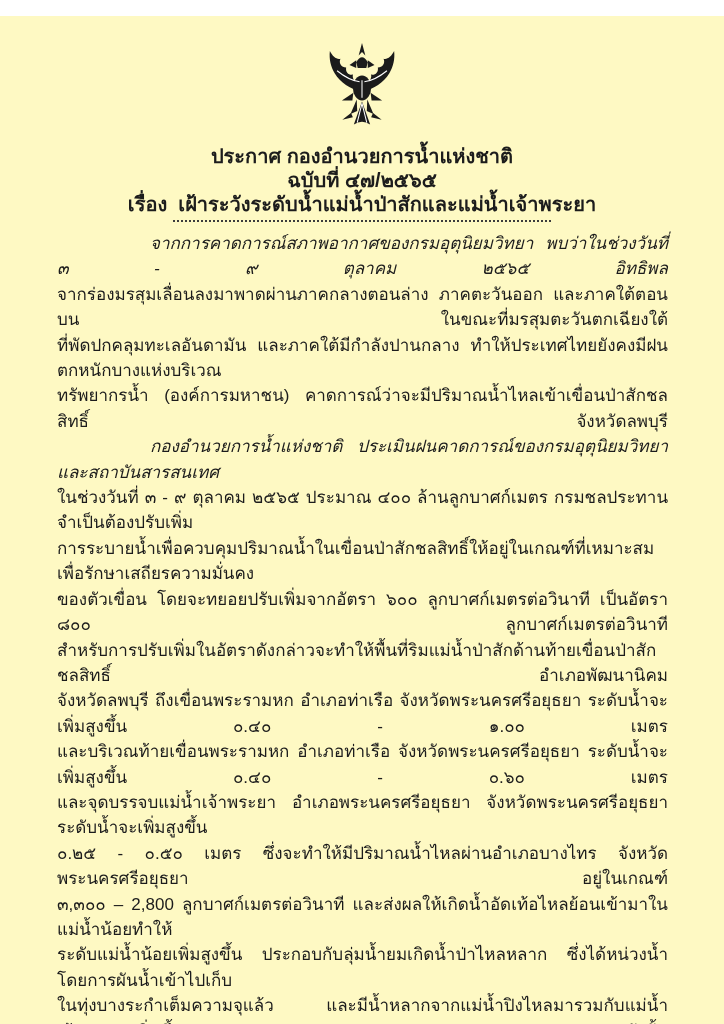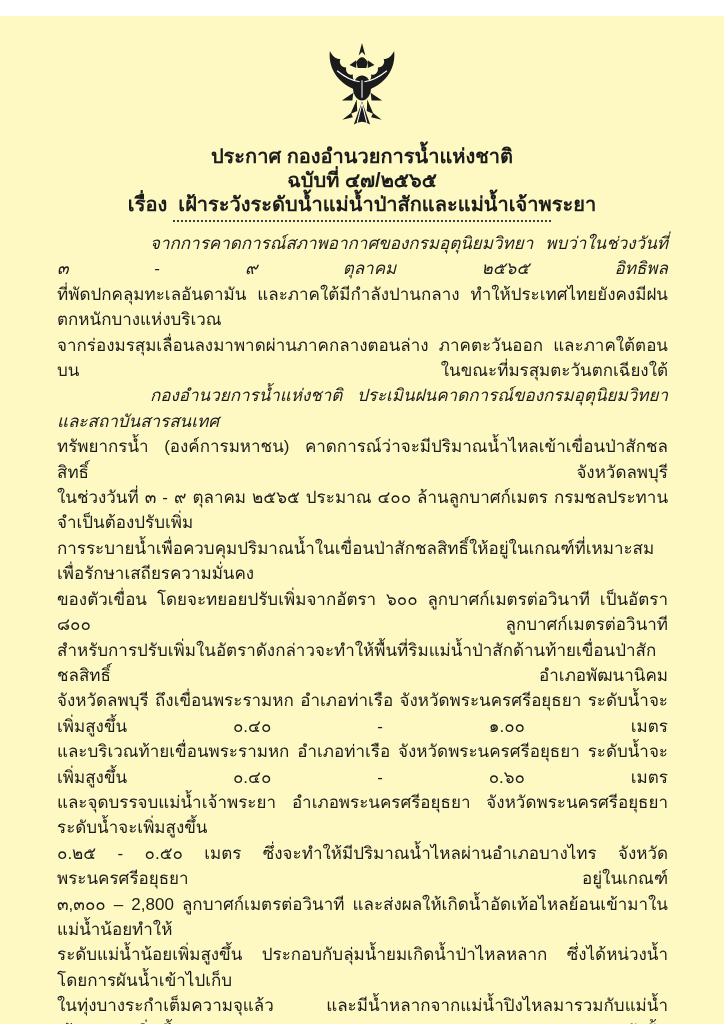--- a/index.html
+++ b/index.html
@@ -97,26 +97,26 @@
     <div class="title-line">ประกาศ กองอำนวยการน้ำแห่งชาติ</div>
     <div class="title-line">ฉบับที่ ๔๗/๒๕๖๕</div>
     <div class="title-line">เรื่อง  เฝ้าระวังระดับน้ำแม่น้ำป่าสักและแม่น้ำเจ้าพระยา</div>
   </div>
 
   <div class="dotted-divider"></div>
 
   <div class="doc-body">
       <div class="paragraph">
         <div class="line first-normal">จากการคาดการณ์สภาพอากาศของกรมอุตุนิยมวิทยา พบว่าในช่วงวันที่ ๓ - ๙ ตุลาคม ๒๕๖๕ อิทธิพล</div>
+        <div class="line">จากร่องมรสุมเลื่อนลงมาพาดผ่านภาคกลางตอนล่าง ภาคตะวันออก และภาคใต้ตอนบน ในขณะที่มรสุมตะวันตกเฉียงใต้</div>
         <div class="line">ที่พัดปกคลุมทะเลอันดามัน และภาคใต้มีกำลังปานกลาง ทำให้ประเทศไทยยังคงมีฝนตกหนักบางแห่งบริเวณ</div>
-        <div class="line">จากร่องมรสุมเลื่อนลงมาพาดผ่านภาคกลางตอนล่าง ภาคตะวันออก และภาคใต้ตอนบน ในขณะที่มรสุมตะวันตกเฉียงใต้</div>
       </div>
       <div class="paragraph">
+        <div class="line">ทรัพยากรน้ำ (องค์การมหาชน) คาดการณ์ว่าจะมีปริมาณน้ำไหลเข้าเขื่อนป่าสักชลสิทธิ์ จังหวัดลพบุรี</div>
         <div class="line first-normal">กองอำนวยการน้ำแห่งชาติ ประเมินฝนคาดการณ์ของกรมอุตุนิยมวิทยาและสถาบันสารสนเทศ</div>
-        <div class="line">ทรัพยากรน้ำ (องค์การมหาชน) คาดการณ์ว่าจะมีปริมาณน้ำไหลเข้าเขื่อนป่าสักชลสิทธิ์ จังหวัดลพบุรี</div>
         <div class="line">ในช่วงวันที่ ๓ - ๙ ตุลาคม ๒๕๖๕ ประมาณ ๔๐๐ ล้านลูกบาศก์เมตร กรมชลประทานจำเป็นต้องปรับเพิ่ม</div>
         <div class="line">การระบายน้ำเพื่อควบคุมปริมาณน้ำในเขื่อนป่าสักชลสิทธิ์ให้อยู่ในเกณฑ์ที่เหมาะสมเพื่อรักษาเสถียรความมั่นคง</div>
         <div class="line">ของตัวเขื่อน โดยจะทยอยปรับเพิ่มจากอัตรา ๖๐๐ ลูกบาศก์เมตรต่อวินาที เป็นอัตรา ๘๐๐ ลูกบาศก์เมตรต่อวินาที</div>
         <div class="line">สำหรับการปรับเพิ่มในอัตราดังกล่าวจะทำให้พื้นที่ริมแม่น้ำป่าสักด้านท้ายเขื่อนป่าสักชลสิทธิ์ อำเภอพัฒนานิคม</div>
         <div class="line">จังหวัดลพบุรี ถึงเขื่อนพระรามหก อำเภอท่าเรือ จังหวัดพระนครศรีอยุธยา ระดับน้ำจะเพิ่มสูงขึ้น ๐.๔๐ - ๑.๐๐ เมตร</div>
         <div class="line">และบริเวณท้ายเขื่อนพระรามหก อำเภอท่าเรือ จังหวัดพระนครศรีอยุธยา ระดับน้ำจะเพิ่มสูงขึ้น ๐.๔๐ - ๐.๖๐ เมตร</div>
         <div class="line">และจุดบรรจบแม่น้ำเจ้าพระยา อำเภอพระนครศรีอยุธยา จังหวัดพระนครศรีอยุธยา ระดับน้ำจะเพิ่มสูงขึ้น</div>
         <div class="line">๐.๒๕ - ๐.๕๐ เมตร ซึ่งจะทำให้มีปริมาณน้ำไหลผ่านอำเภอบางไทร จังหวัดพระนครศรีอยุธยา อยู่ในเกณฑ์</div>
         <div class="line">๓,๓๐๐ – 2,800 ลูกบาศก์เมตรต่อวินาที และส่งผลให้เกิดน้ำอัดเท้อไหลย้อนเข้ามาในแม่น้ำน้อยทำให้</div>
         <div class="line">ระดับแม่น้ำน้อยเพิ่มสูงขึ้น ประกอบกับลุ่มน้ำยมเกิดน้ำป่าไหลหลาก ซึ่งได้หน่วงน้ำโดยการผันน้ำเข้าไปเก็บ</div>

